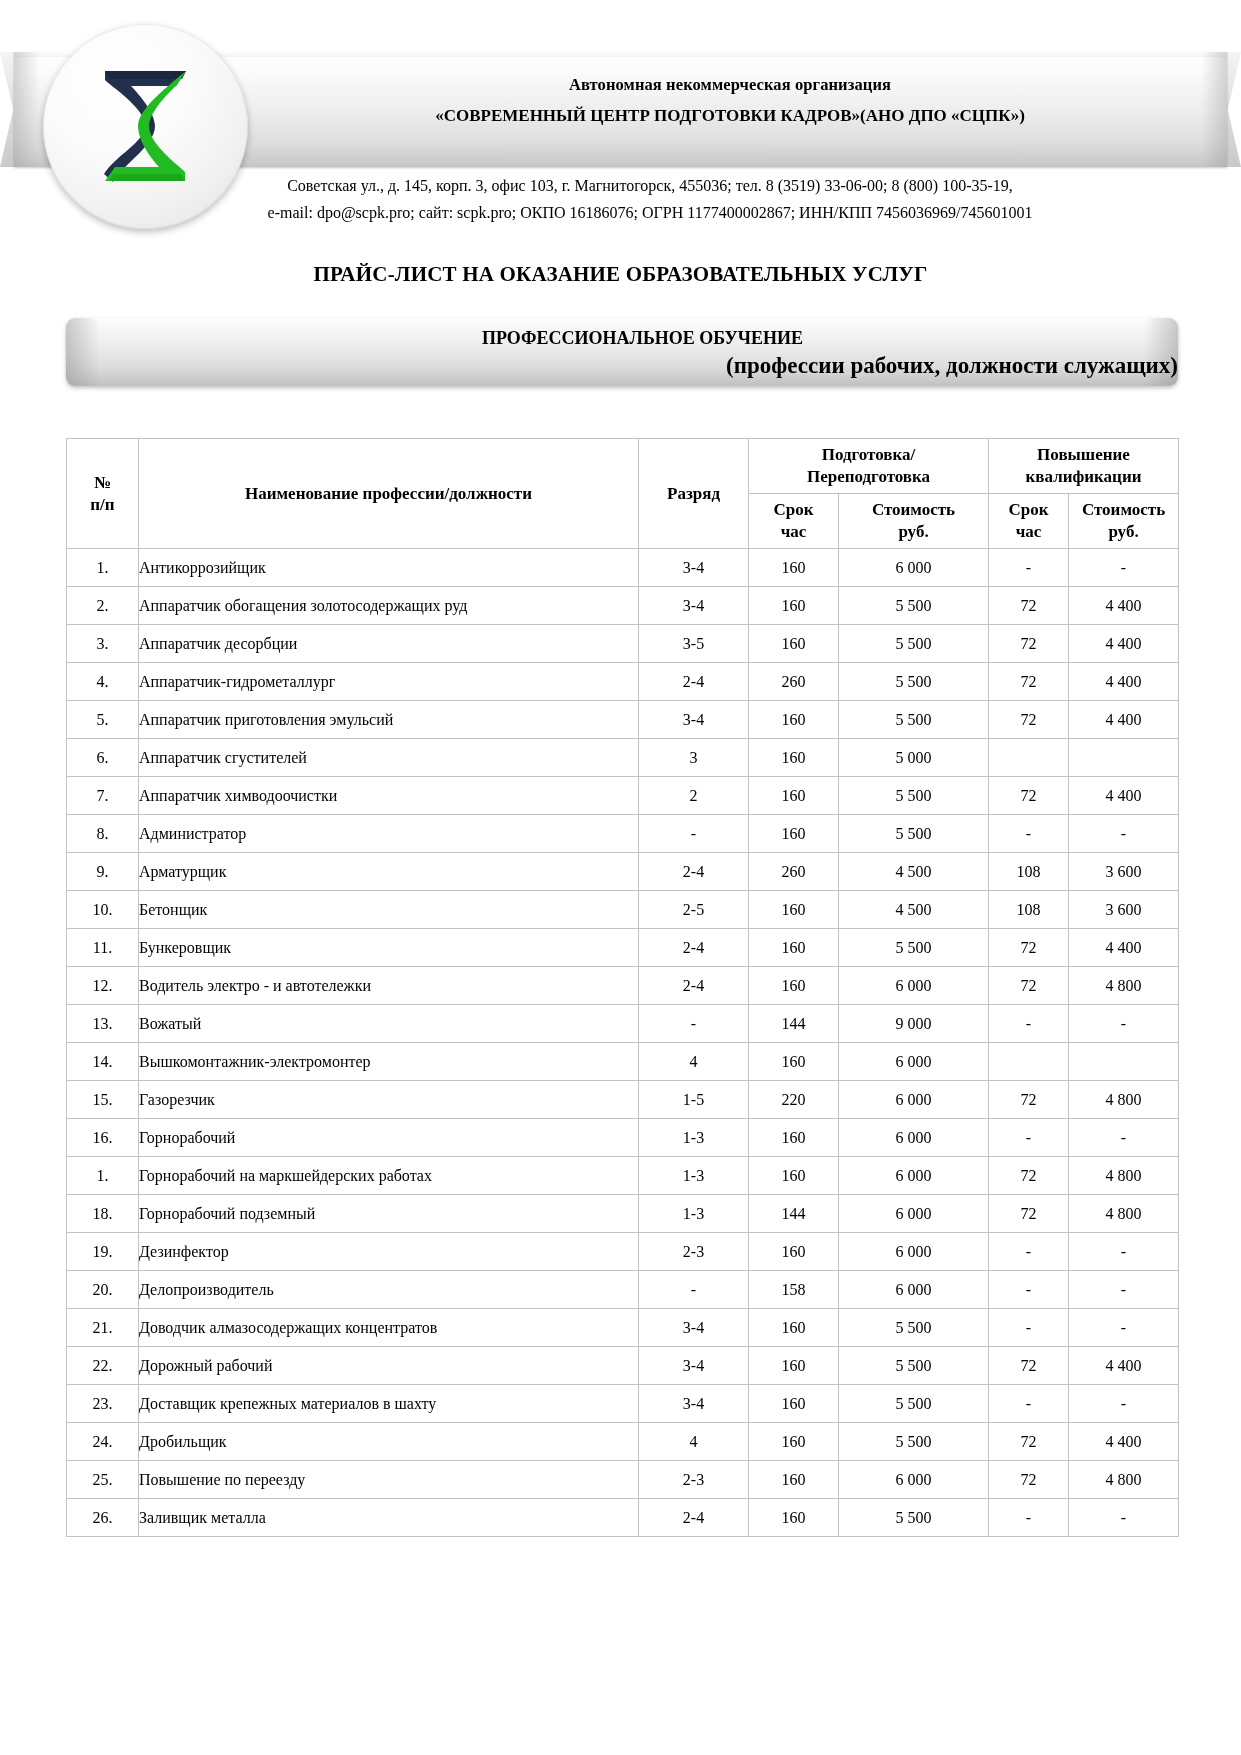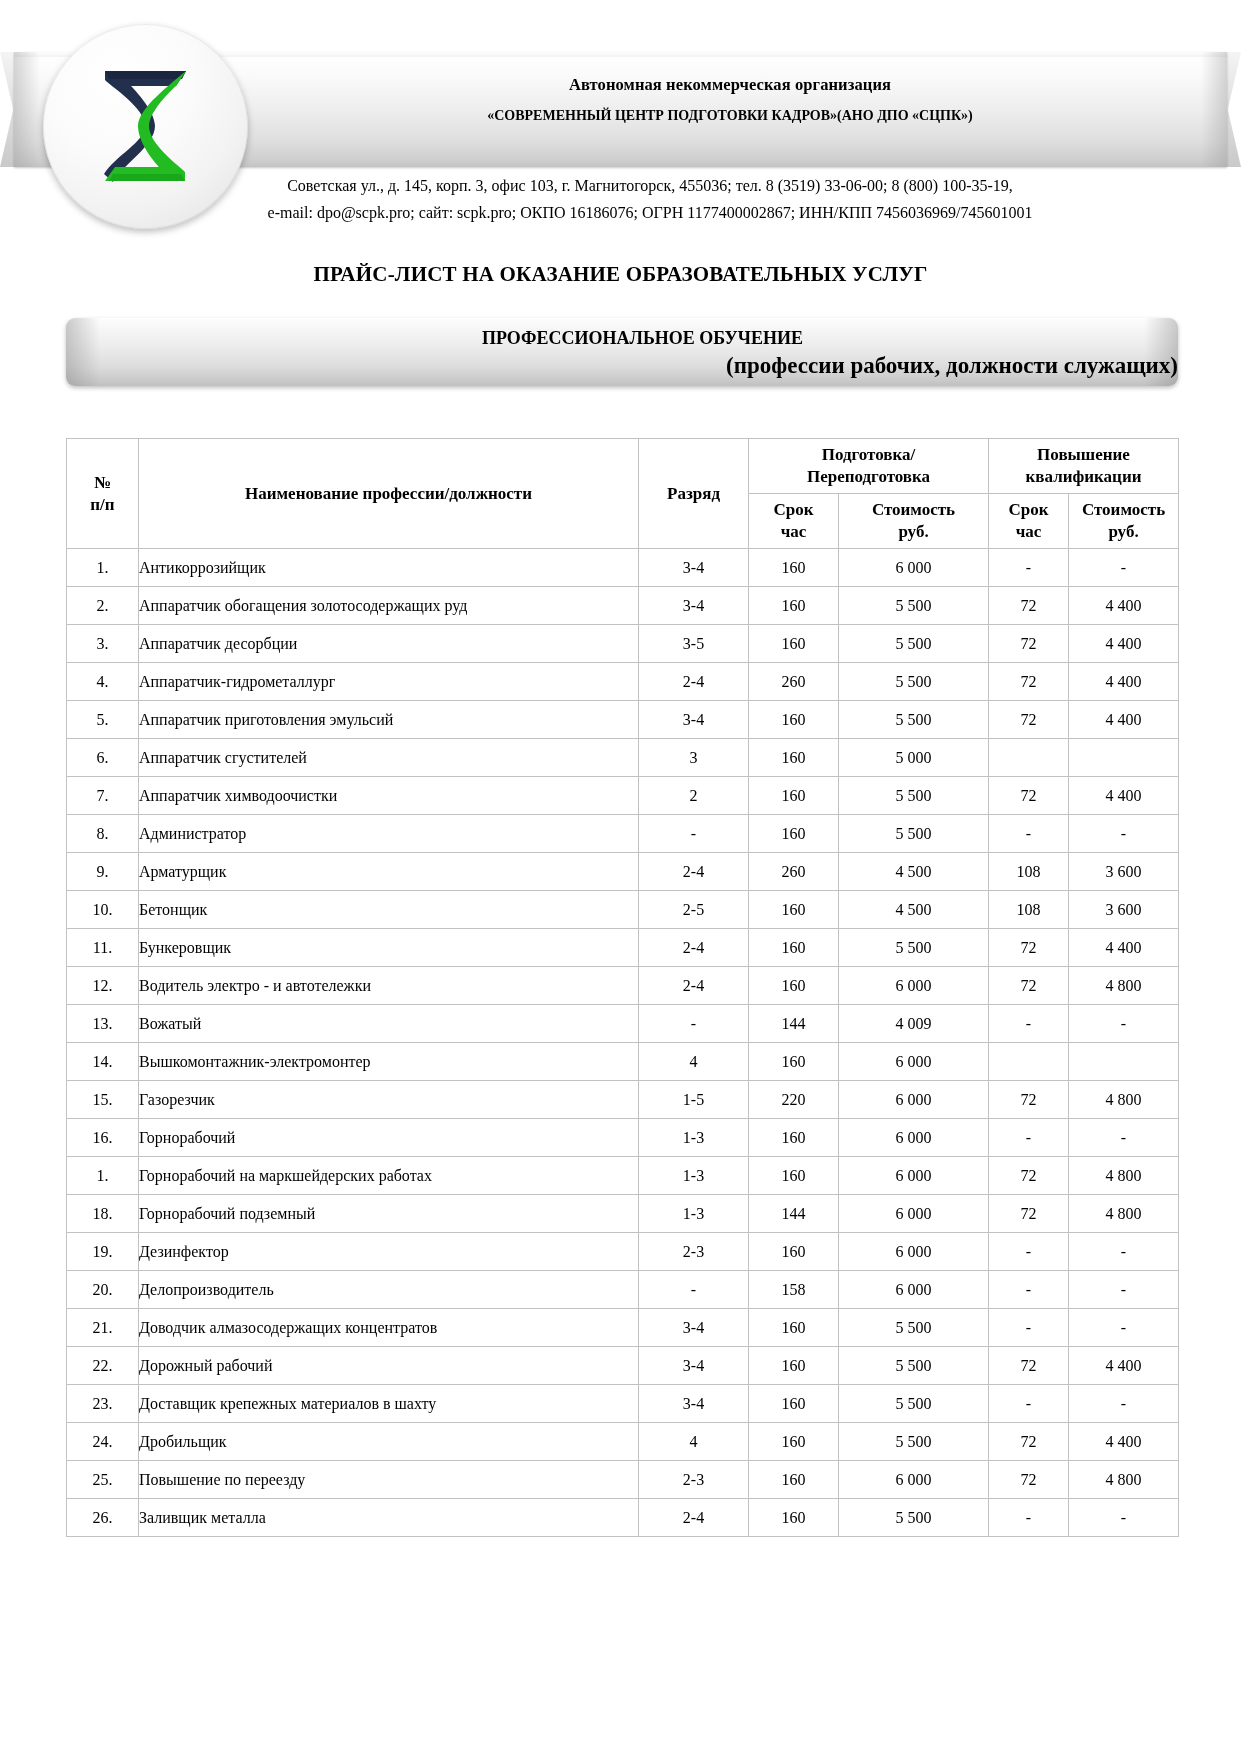--- a/index.html
+++ b/index.html
@@ -86,21 +86,21 @@
     text-align: center;
     z-index: 4;
   }
   .org-line-1, .org-line-2 {
     font-size: 16.5px;
     font-weight: bold;
     line-height: 25px;
     letter-spacing: 0.1px;
   }
   .org-line-3 {
-    font-size: 14px;
+    font-size: 17px;
     font-weight: bold;
     line-height: 33px;
     margin-top: 2px;
   }
 
   .contacts {
     position: absolute;
     left: 130px;
     top: 172px;
     width: 1040px;
@@ -460,21 +460,21 @@
         <td class="cell-c">160</td>
         <td class="cell-c">6 000</td>
         <td class="cell-c">72</td>
         <td class="cell-c">4 800</td>
       </tr>
       <tr>
         <td class="cell-num">13.</td>
         <td class="cell-name">Вожатый</td>
         <td class="cell-c">-</td>
         <td class="cell-c">144</td>
-        <td class="cell-c">4 009</td>
+        <td class="cell-c">9 000</td>
         <td class="cell-c">-</td>
         <td class="cell-c">-</td>
       </tr>
       <tr>
         <td class="cell-num">14.</td>
         <td class="cell-name">Вышкомонтажник-электромонтер</td>
         <td class="cell-c">4</td>
         <td class="cell-c">160</td>
         <td class="cell-c">6 000</td>
         <td class="cell-c"></td>

